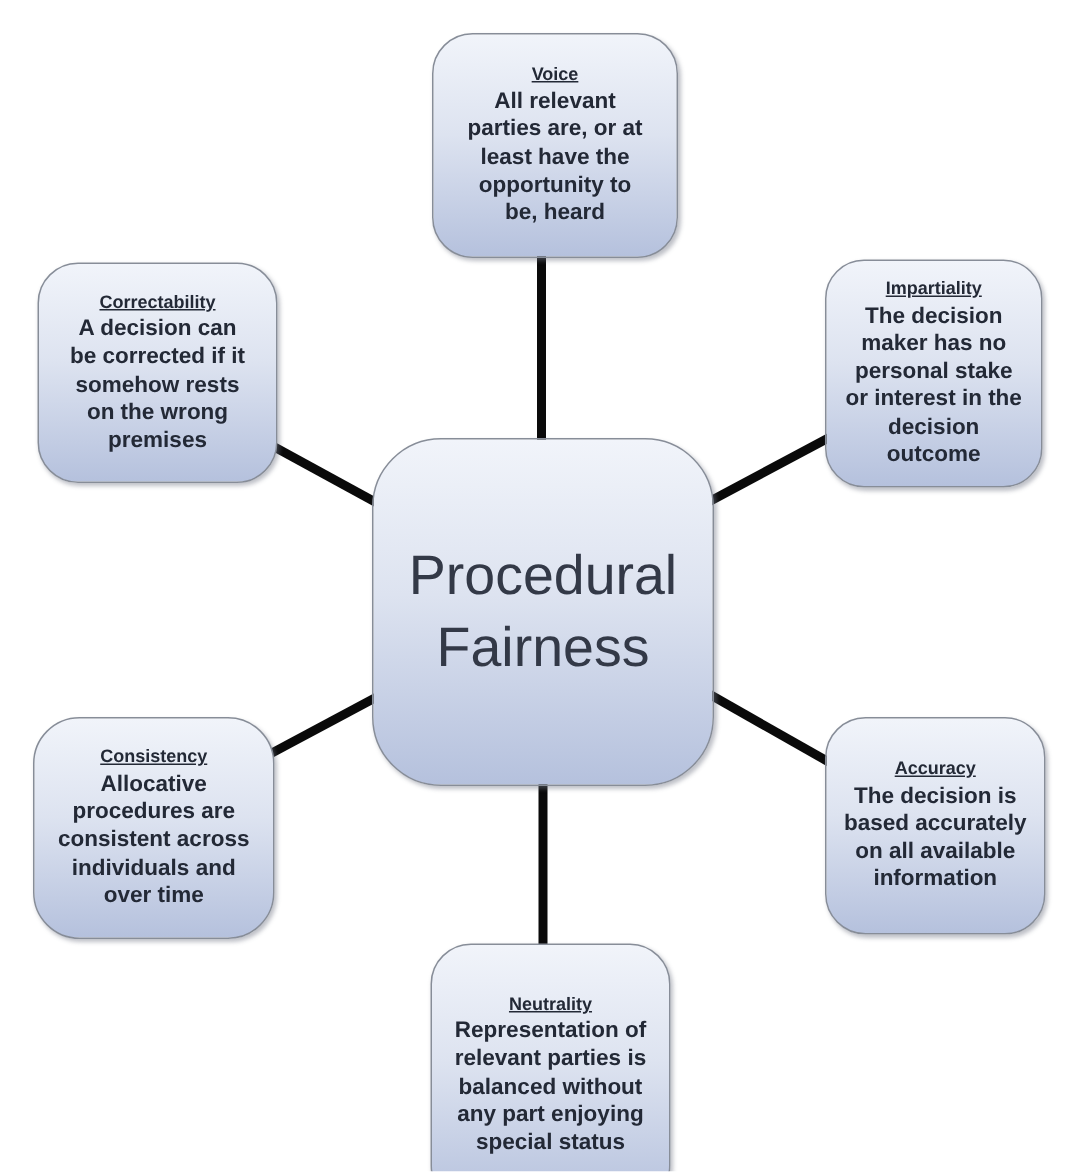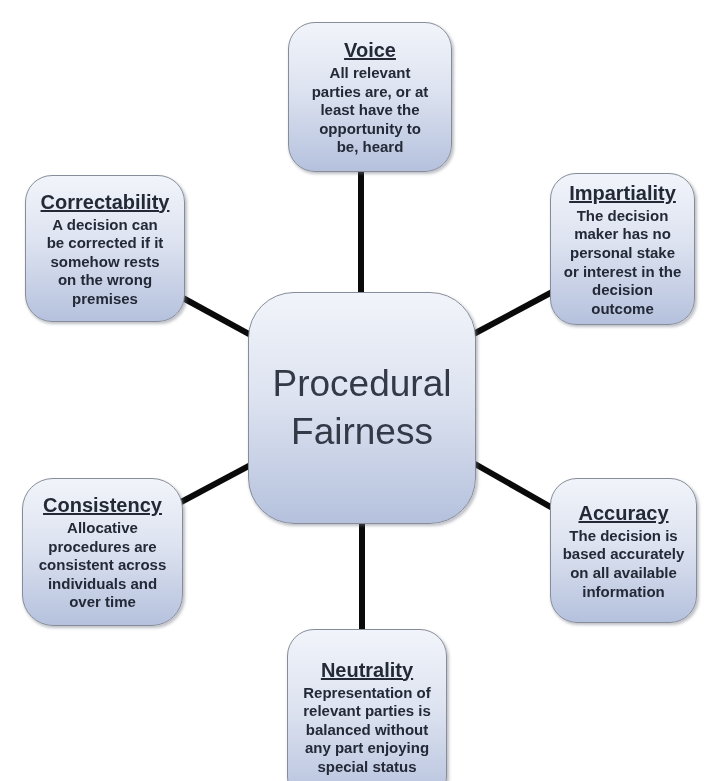--- a/index.html
+++ b/index.html
@@ -29,21 +29,21 @@
     text-align: center;
     display: flex;
     flex-direction: column;
     justify-content: center;
     padding: 8px;
     box-shadow: 1.5px 2px 3px rgba(110,115,130,0.45);
   }
   .node .title {
     font-weight: bold;
     text-decoration: underline;
-    font-size: 20px;
+    font-size: 12px;
     line-height: 1.3;
     margin-bottom: 1px;
     white-space: pre-line;
   }
   .node .desc {
     font-weight: 600;
     font-size: 15px;
     line-height: 1.24;
     white-space: pre-line;
   }

